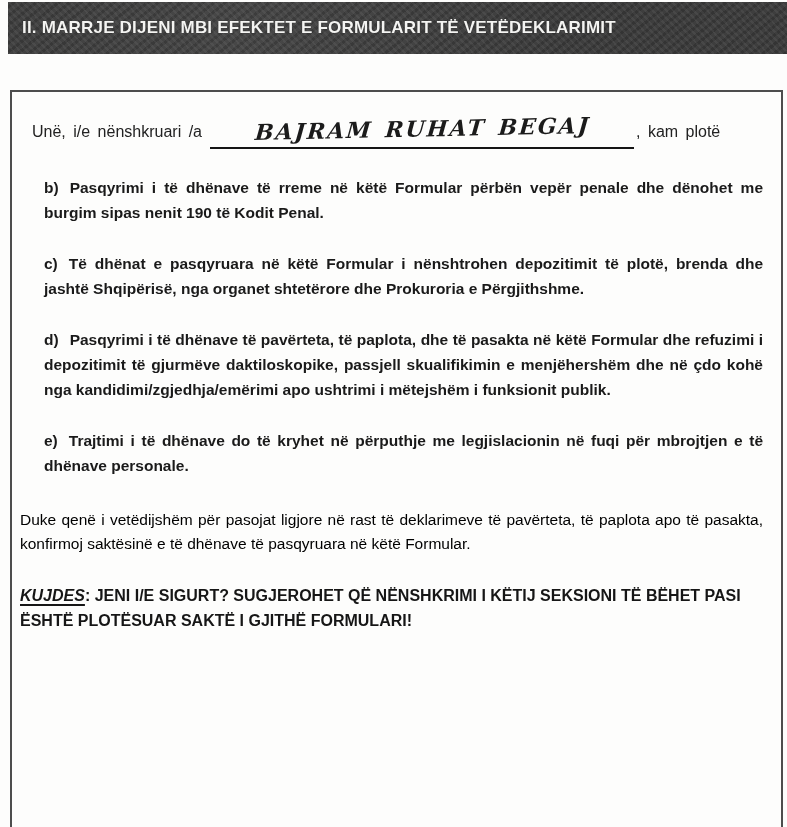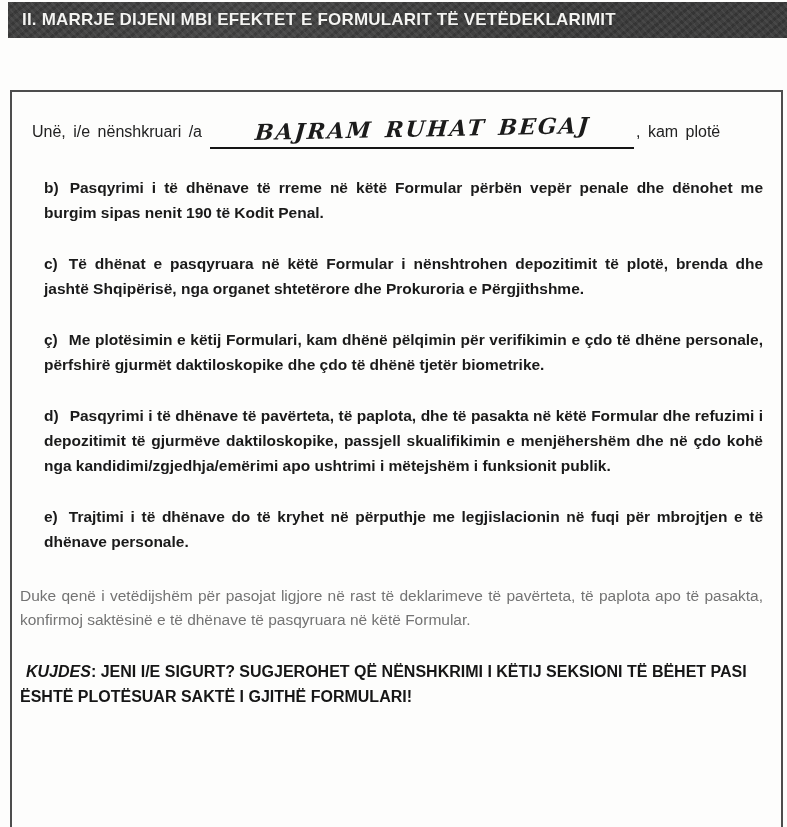--- a/index.html
+++ b/index.html
@@ -9,21 +9,21 @@
     overflow: hidden;
     background: #fdfdfc;
     font-family: "Liberation Sans", sans-serif;
     color: #1d1d1d;
   }
 
   
   .header-bar {
     position: absolute;
     left: 8px; right: 0; top: 2px;
-    height: 36px;
+    height: 52px;
     background-color: #3e3e3e;
     background-image:
       repeating-linear-gradient(47deg, rgba(255,255,255,0.05) 0 2px, transparent 2px 5px),
       repeating-linear-gradient(-39deg, rgba(0,0,0,0.16) 0 3px, transparent 3px 7px),
       radial-gradient(circle at 30% 40%, rgba(255,255,255,0.05), transparent 60%);
     display: flex;
     align-items: center;
   }
   .header-bar .title {
     color: #f4f4f2;
@@ -84,36 +84,36 @@
     text-align: justify;
     color: #1a1a1a;
   }
   .item .item-label { margin-right: 11px; }
 
   .confirmation {
     margin: 30px 2px 0 0;
     font-size: 15.5px;
     line-height: 24px;
     text-align: justify;
-    color: #737373;
+    color: #000000;
     font-weight: normal;
   }
 
   .warning {
     margin: 27px 2px 0 0;
     font-size: 16px;
     font-weight: bold;
     line-height: 25px;
     color: #161616;
   }
   .warning .warning-label {
     font-style: italic;
+    text-decoration: underline;
     text-underline-offset: 3px;
     text-decoration-thickness: 2px;
-    margin-left: 6px;
   }
 </style>
 </head>
 <body>
 
 <div class="header-bar">
   <span class="title">II. MARRJE DIJENI MBI EFEKTET E FORMULARIT TË VETËDEKLARIMIT</span>
 </div>
 
 <div class="form-box">
@@ -125,23 +125,20 @@
   </div>
 
   <div class="items">
     <p class="item">
       <span class="item-label">b)</span><span>Pasqyrimi i të dhënave të rreme në këtë Formular përbën vepër penale dhe dënohet me burgim sipas nenit 190 të Kodit Penal.</span>
     </p>
     <p class="item">
       <span class="item-label">c)</span><span>Të dhënat e pasqyruara në këtë Formular i nënshtrohen depozitimit të plotë, brenda dhe jashtë Shqipërisë, nga organet shtetërore dhe Prokuroria e Përgjithshme.</span>
     </p>
     <p class="item">
-      <span class="item-label">ç)</span><span>Me plotësimin e këtij Formulari, kam dhënë pëlqimin për verifikimin e çdo të dhëne personale, përfshirë gjurmët daktiloskopike dhe çdo të dhënë tjetër biometrike.</span>
-    </p>
-    <p class="item">
       <span class="item-label">d)</span><span>Pasqyrimi i të dhënave të pavërteta, të paplota, dhe të pasakta në këtë Formular dhe refuzimi i depozitimit të gjurmëve daktiloskopike, passjell skualifikimin e menjëhershëm dhe në çdo kohë nga kandidimi/zgjedhja/emërimi apo ushtrimi i mëtejshëm i funksionit publik.</span>
     </p>
     <p class="item">
       <span class="item-label">e)</span><span>Trajtimi i të dhënave do të kryhet në përputhje me legjislacionin në fuqi për mbrojtjen e të dhënave personale.</span>
     </p>
   </div>
 
   <p class="confirmation">Duke qenë i vetëdijshëm për pasojat ligjore në rast të deklarimeve të pavërteta, të paplota apo të pasakta, konfirmoj saktësinë e të dhënave të pasqyruara në këtë Formular.</p>
 
   <p class="warning">

